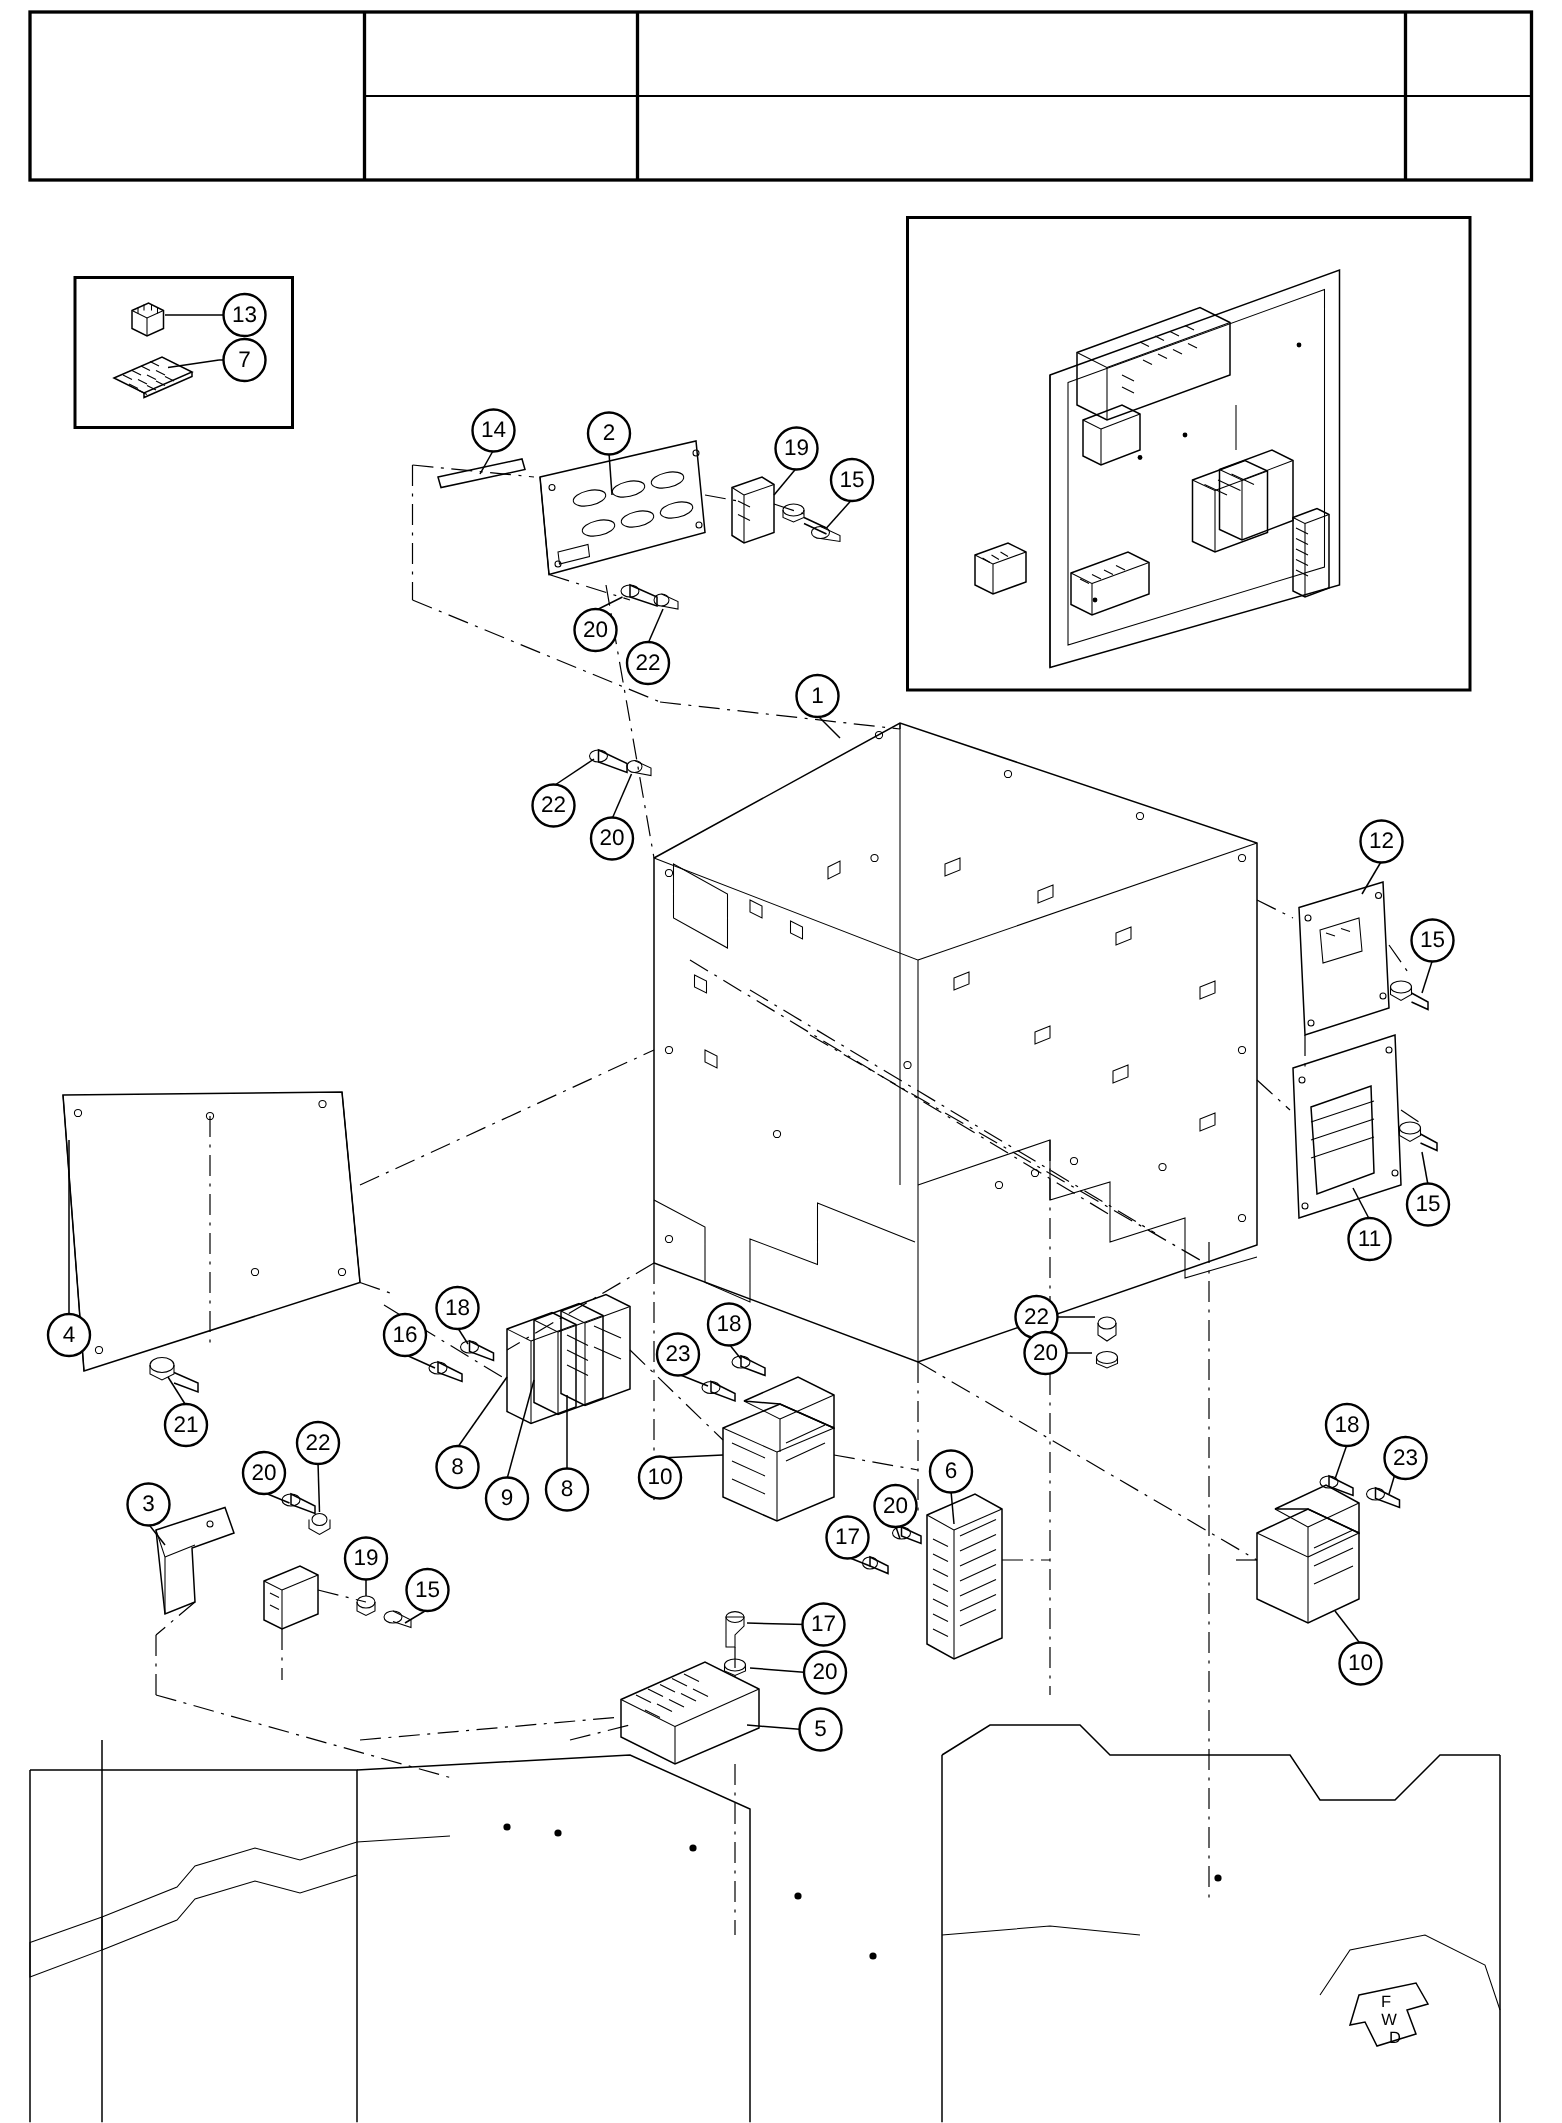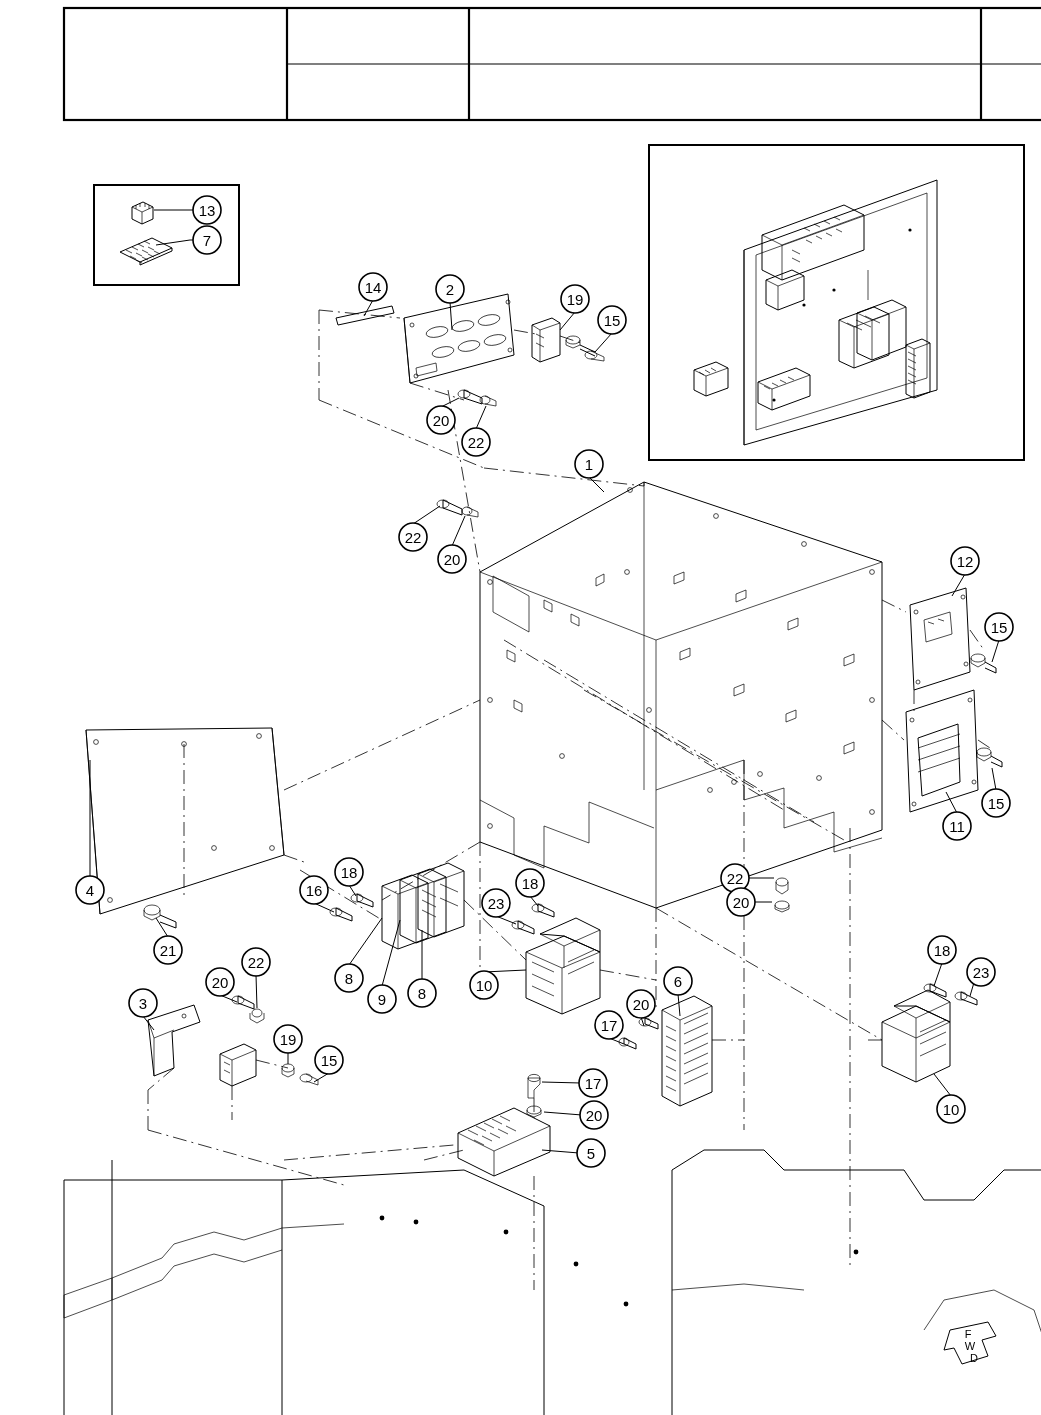--- a/index.html
+++ b/index.html
@@ -13,21 +13,20 @@
     position: relative;
     font-family: "Liberation Sans", sans-serif;
     color: #000;
     overflow: hidden;
   }
   #sheet {
     position: absolute;
     left: 0; top: 0;
     width: 902px;
     height: 1415px;
-    margin-left: 44px;
   }
   svg.layer {
     position: absolute;
     left: 0; top: 0;
     width: 1041px;
     height: 1415px;
   }
   .ln { fill: none; stroke: #000; stroke-width: 1; }
   .ln-thick { fill: none; stroke: #000; stroke-width: 2; }
   .ln-thin { fill: none; stroke: #000; stroke-width: 0.7; }

